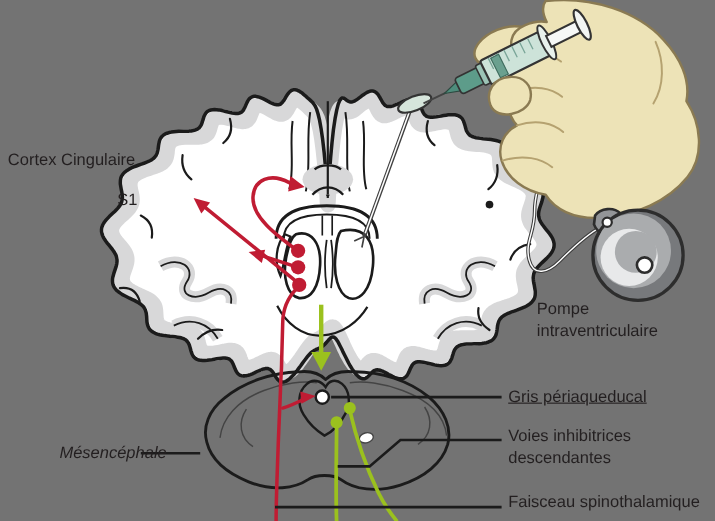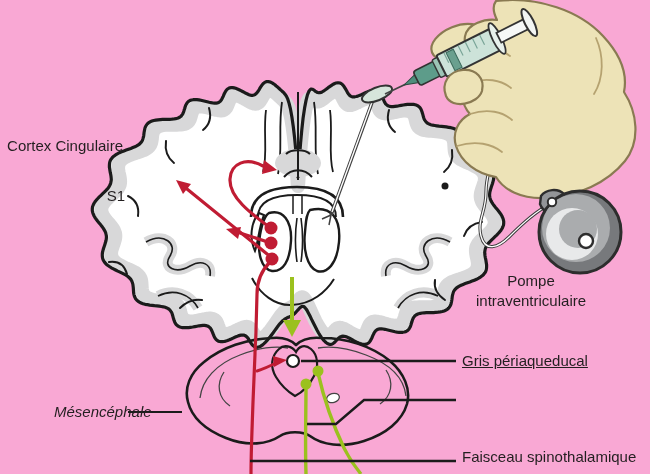--- a/index.html
+++ b/index.html
@@ -1,16 +1,16 @@
 <!DOCTYPE html>
 <html><head>
 <meta charset="utf-8">
 <style>
   html,body{margin:0;padding:0;background:#fff;}
-  #fig{position:relative;width:650px;height:474px;background:#f9a8d4;overflow:hidden;
+  #fig{position:relative;width:650px;height:474px;background:#737373;overflow:hidden;
        font-family:"Liberation Sans",sans-serif;}
   #art{position:absolute;left:0;top:0;}
   .label{position:absolute;font-size:15px;line-height:20px;color:#231f20;white-space:nowrap;}
   .ra{text-align:right;}
   .it{font-style:italic;margin-left:36px;}
   
   .ol{stroke:#1b1b1b;fill:none;}
   .red{stroke:#c01c33;fill:none;}
   .redf{fill:#c01c33;stroke:none;}
   .grn{stroke:#9bc11e;fill:none;}
@@ -176,21 +176,25 @@
     <circle cx="580" cy="232" r="41" fill="#77797c" stroke="#2d2d2d" stroke-width="3"></circle>
     <circle cx="576" cy="228" r="34" fill="#aaacae"></circle>
     <circle cx="572" cy="234" r="26" fill="#e8e9ea"></circle>
     <circle cx="578" cy="229" r="19" fill="#aaacae"></circle>
     <circle cx="586" cy="241" r="7" fill="#fff" stroke="#2d2d2d" stroke-width="2.4"></circle>
     <circle cx="552" cy="202" r="4.2" fill="#fff" stroke="#2d2d2d" stroke-width="2"></circle>
   </g>
 </svg>
 
   <div class="label ra" style="right:527px;top:136px;">Cortex Cingulaire</div>
-  <div class="label ra" style="right:525px;top:186px;margin-left:20px;">S1</div>
+  <div class="label ra" style="right:525px;top:172px;margin-left:20px;">S1</div>
   <div class="label it" style="left:18px;top:402px;">Mésencéphale</div>
-  <div class="label" style="left:476px;top:271px;text-align:center;">
+  <div class="label" style="left:488px;top:271px;">
     <div>Pompe</div>
     <div>intraventriculaire</div>
   </div>
   <div class="label" style="left:462px;top:351px;text-decoration:underline;">Gris périaqueducal</div>
+  <div class="label" style="left:462px;top:387px;">
+    <div>Voies inhibitrices</div>
+    <div>descendantes</div>
+  </div>
   <div class="label" style="left:462px;top:447px;">Faisceau spinothalamique</div>
 </div>
 
 </body></html>

